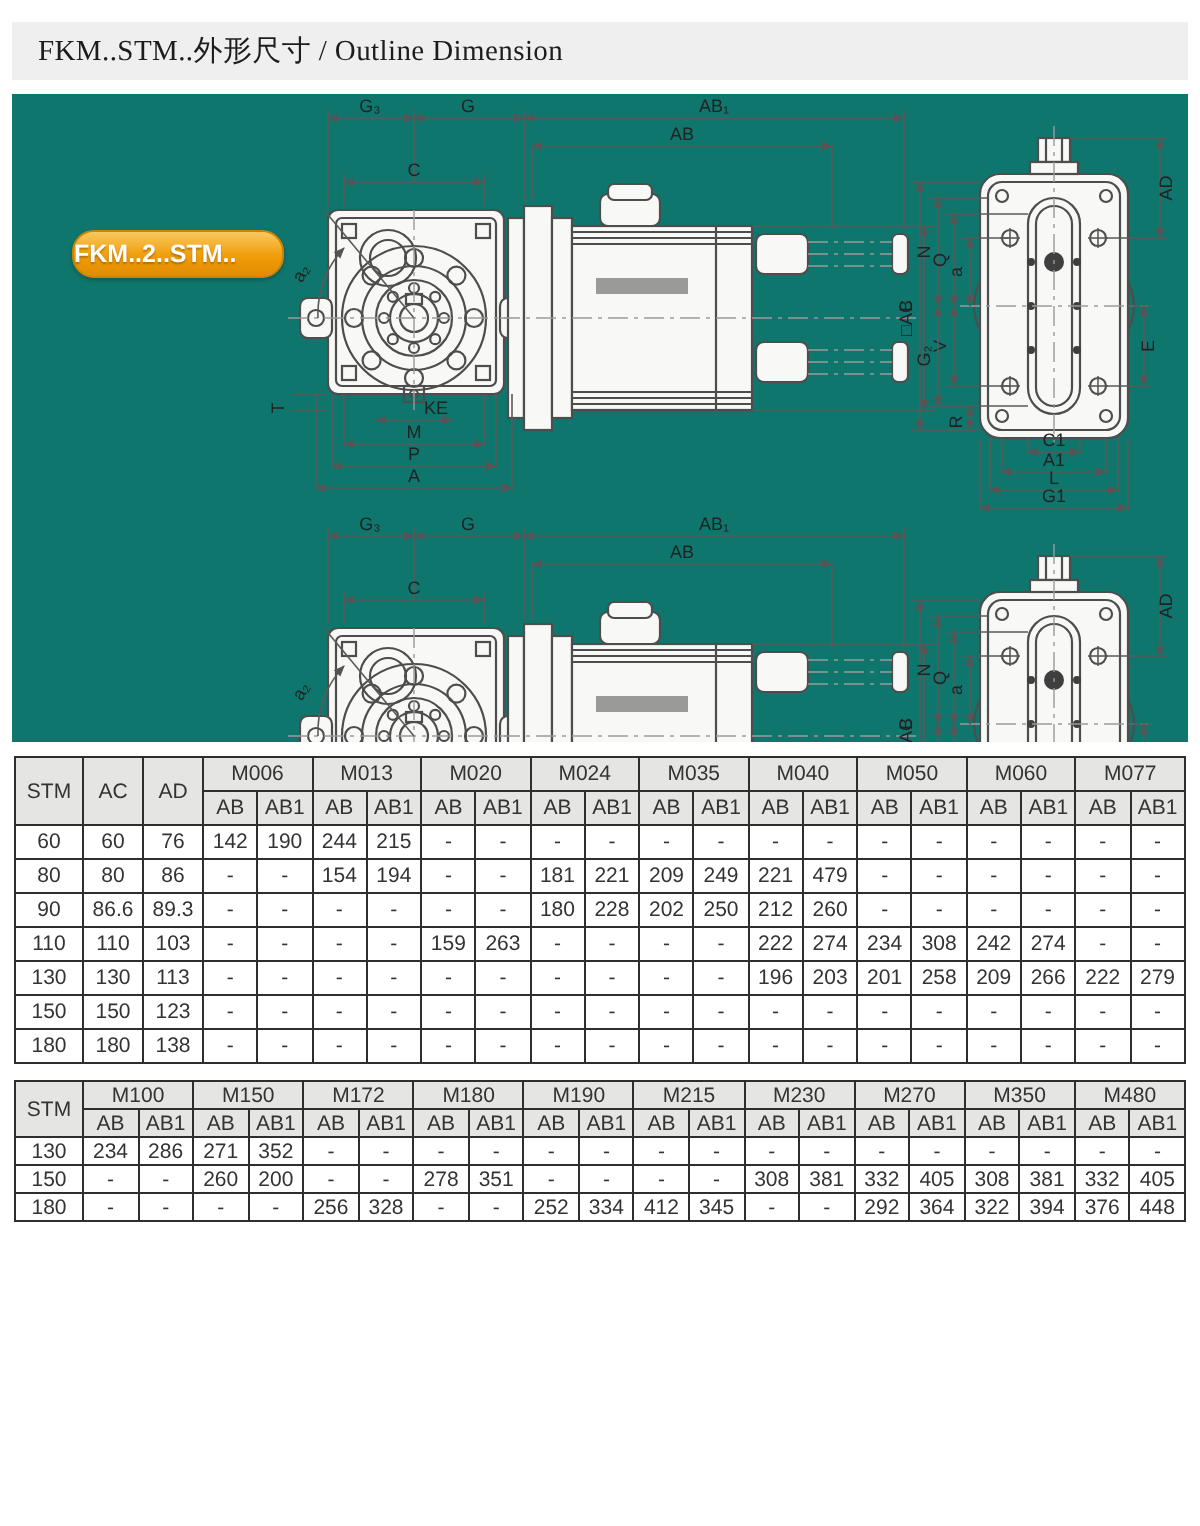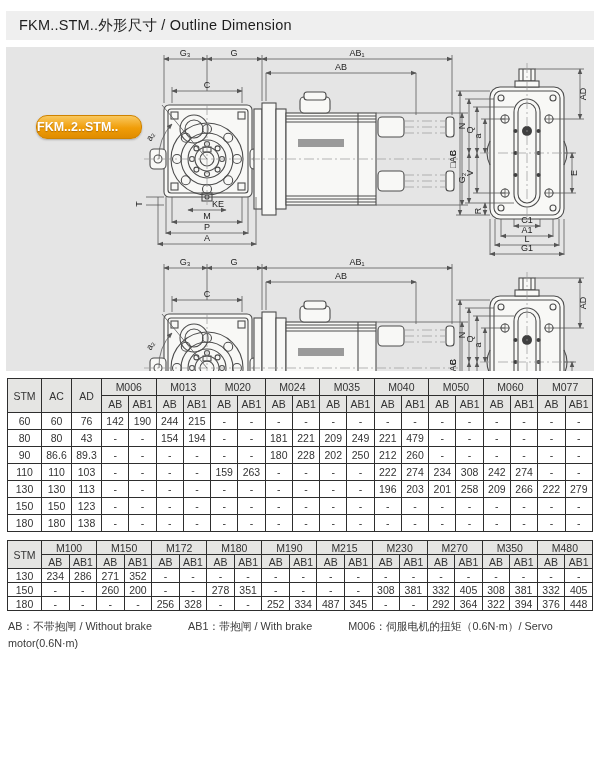--- a/index.html
+++ b/index.html
@@ -2,24 +2,24 @@
 <html><head>
 <meta charset="utf-8">
 <style>
   html,body{margin:0;padding:0;}
   body{
     width:600px;height:763px;background:#ffffff;position:relative;
     font-family:"Liberation Sans",sans-serif;overflow:hidden;
   }
   .title-bar{
     margin:11px 6px 0 6px;background:#efefef;padding:5px 13px;
-    font-size:14.5px;color:#1d1d1d;letter-spacing:.2px;
+    font-size:14.5px;color:#1d1d1d;letter-spacing:.2px;font-family:Liberation Serif, serif;
   }
   .panel{
-    position:relative;margin:7px 6px 0 6px;height:324px;background:#e5e5e5;overflow:hidden;
+    position:relative;margin:7px 6px 0 6px;height:324px;background:#0f766e;overflow:hidden;
   }
   .badge{
     position:absolute;left:30px;width:104px;height:22px;border-radius:11px;
     background:linear-gradient(#f9c85f,#f09d08 55%,#e08c00);
     border:1px solid #cf8300;color:#fff;font-weight:bold;font-size:12.5px;
     text-align:left;line-height:22px;box-shadow:0 1px 2px rgba(0,0,0,.25);
     text-shadow:0 1px 1px rgba(120,70,0,.5);
   }
   #badge-1{top:68px;} #badge-2{top:248px;}
   .svg-slot{position:absolute;left:0;width:588px;height:209px;}
@@ -570,21 +570,21 @@
           <td>-</td>
           <td>-</td>
           <td>-</td>
           <td>-</td>
           <td>-</td>
           <td>-</td>
         </tr>
         <tr>
           <td>80</td>
           <td>80</td>
-          <td>43</td>
+          <td>86</td>
           <td>-</td>
           <td>-</td>
           <td>154</td>
           <td>194</td>
           <td>-</td>
           <td>-</td>
           <td>181</td>
           <td>221</td>
           <td>209</td>
           <td>249</td>
@@ -829,32 +829,29 @@
           <td>-</td>
           <td>-</td>
           <td>-</td>
           <td>-</td>
           <td>256</td>
           <td>328</td>
           <td>-</td>
           <td>-</td>
           <td>252</td>
           <td>334</td>
-          <td>487</td>
+          <td>412</td>
           <td>345</td>
           <td>-</td>
           <td>-</td>
           <td>292</td>
           <td>364</td>
           <td>322</td>
           <td>394</td>
           <td>376</td>
           <td>448</td>
         </tr>
       </tbody>
     </table>
 </div>
 
 <div class="notes">
-  <div>
-    <span class="seg">AB：不带抱闸 / Without brake</span><span class="seg">AB1：带抱闸 / With brake</span><span class="seg">M006：伺服电机的扭矩（0.6N·m）/ Servo motor(0.6N·m)</span>
-  </div>
 </div>
 
 </body></html>

